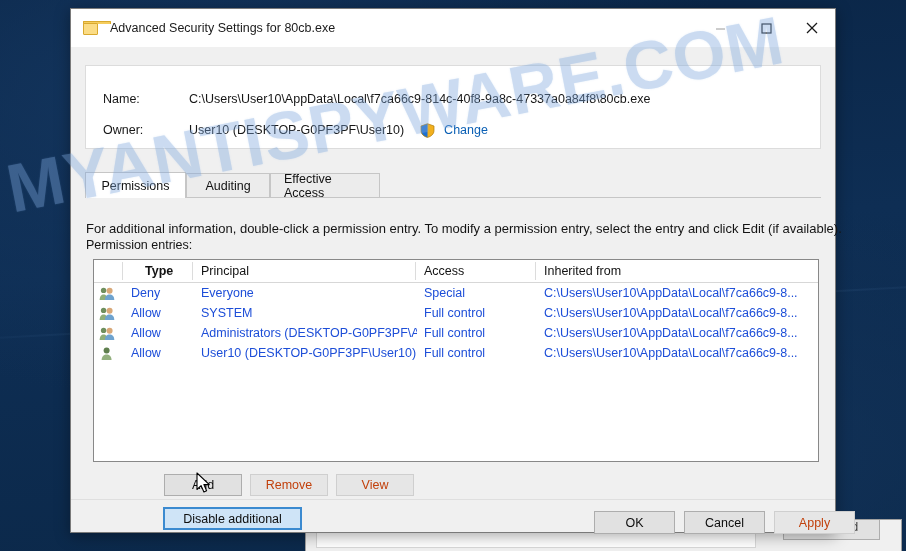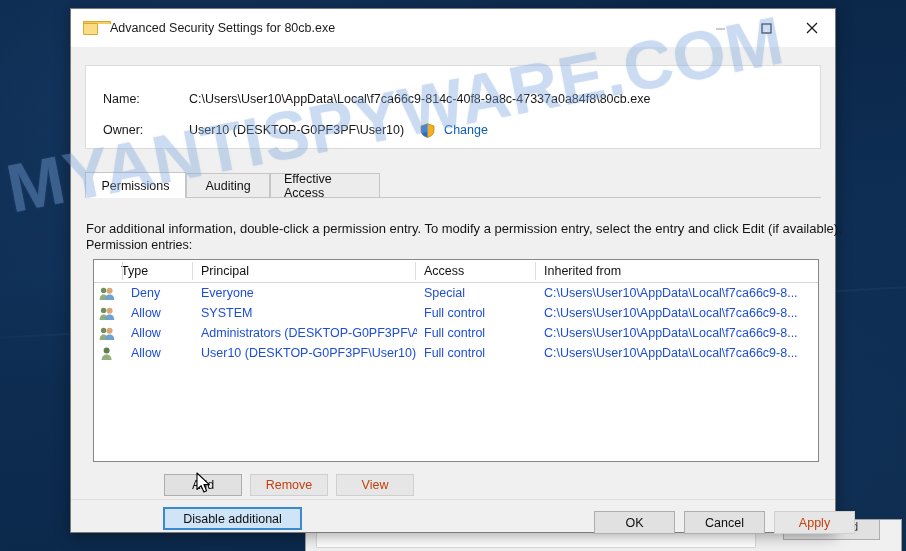--- a/index.html
+++ b/index.html
@@ -460,21 +460,21 @@
       <div class="tab" style="left:185px; width:110px;">
         <span>Effective Access</span>
       </div>
     </div>
 
     <div id="instructions">For additional information, double-click a permission entry. To modify a permission entry, select the entry and click Edit (if available).</div>
     <div id="entries-label">Permission entries:</div>
 
     <div id="listview">
       <div id="list-header">
-        <div class="hdr-cell" style="left:20px;">Type</div>
+        <div class="hdr-cell" style="left:44px;font-weight:bold;">Type</div>
         <div class="hdr-sep" style="left:28px;"></div>
         <div class="hdr-cell" style="left:100px;">Principal</div>
         <div class="hdr-sep" style="left:98px;"></div>
         <div class="hdr-cell" style="left:323px;text-align:right;">Access</div>
         <div class="hdr-sep" style="left:321px;"></div>
         <div class="hdr-cell" style="left:443px;">Inherited from</div>
         <div class="hdr-sep" style="left:441px;"></div>
       </div>
 
       <div class="row">

